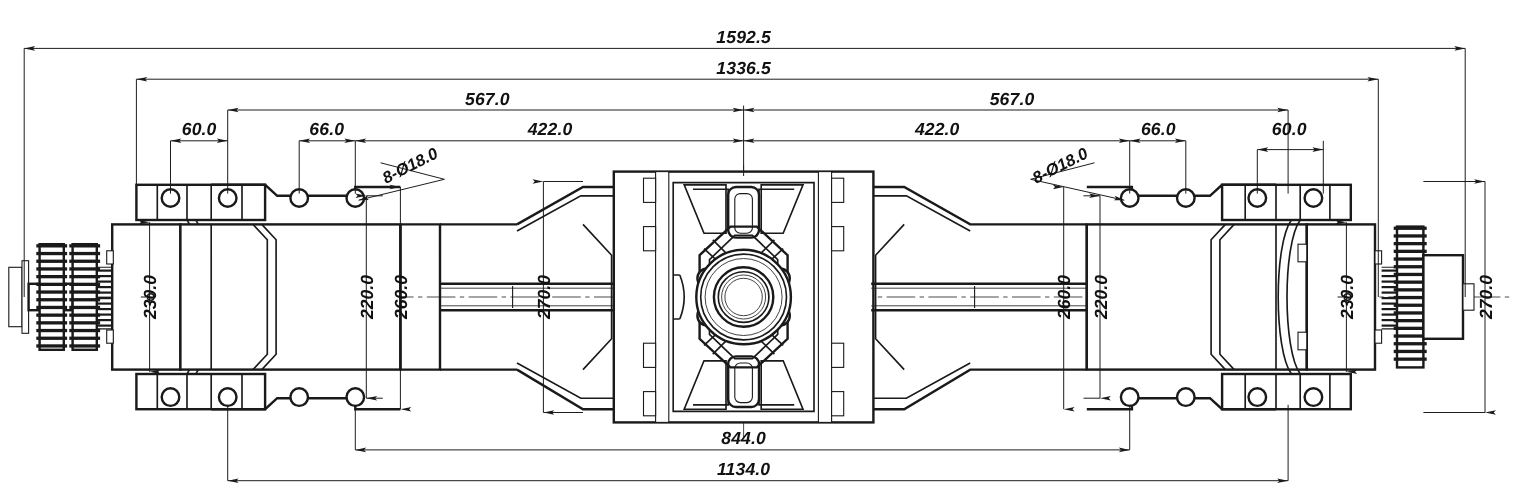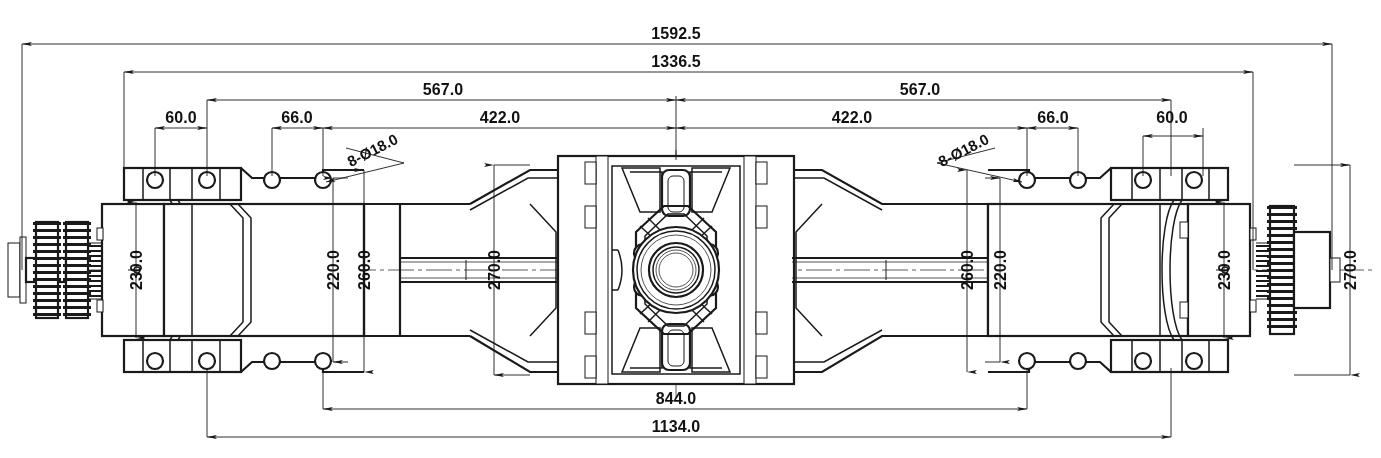--- a/index.html
+++ b/index.html
@@ -9,20 +9,21 @@
   }
   body {
     font-family: "Liberation Sans", sans-serif;
   }
   #drawing-root {
     position: relative;
     width: 1381px;
     height: 458px;
     background: #ffffff;
     overflow: hidden;
+    font-style: italic;
   }
   svg.cad {
     position: absolute;
     left: 0;
     top: 0;
     width: 1381px;
     height: 458px;
     display: block;
   }
   .ln      { stroke: #1a1a1a; stroke-width: 1; fill: none; }

